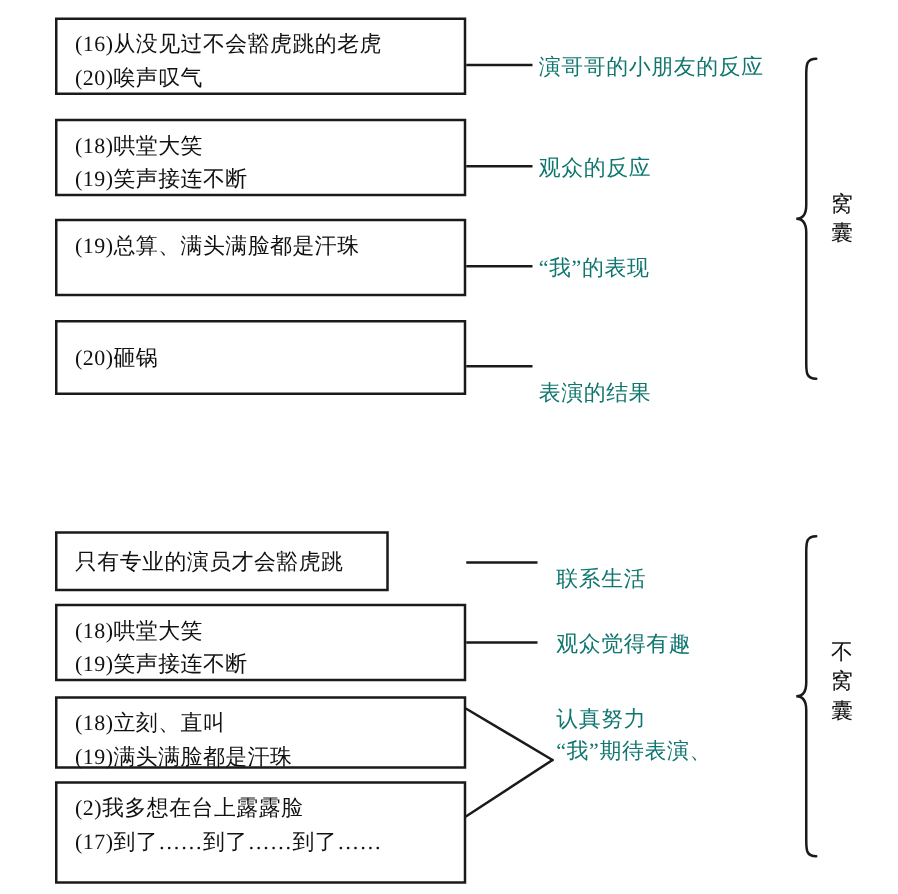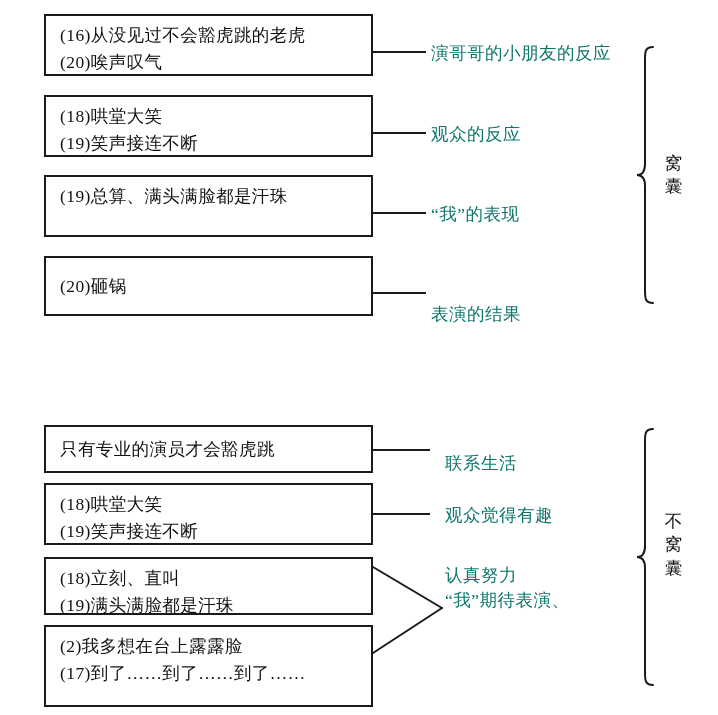--- a/index.html
+++ b/index.html
@@ -140,21 +140,21 @@
       </svg>
     </div>
     <div class="brace-label" style="left:663px; top:152px;">
       <span>窝</span>
       <span>囊</span>
     </div>
   </div>
 
   <div class="section" style="top:415px;height:300px;">
 
-    <div class="box single-line" style="left:44px; top:10px; width:329px; height:48px;">
+    <div class="box single-line" style="left:44px; top:10px; width:267px; height:48px;">
       <span class="box-line">只有专业的演员才会豁虎跳</span>
     </div>
     <div class="connector" style="left:373px; top:34px; width:57px;"></div>
     <div class="side-label" style="left:445px; top:36px;">联系生活</div>
 
     <div class="box" style="left:44px; top:68px; width:329px; height:62px;">
       <span class="box-line">(18)哄堂大笑</span>
       <span class="box-line">(19)笑声接连不断</span>
     </div>
     <div class="connector" style="left:373px; top:98px; width:57px;"></div>

